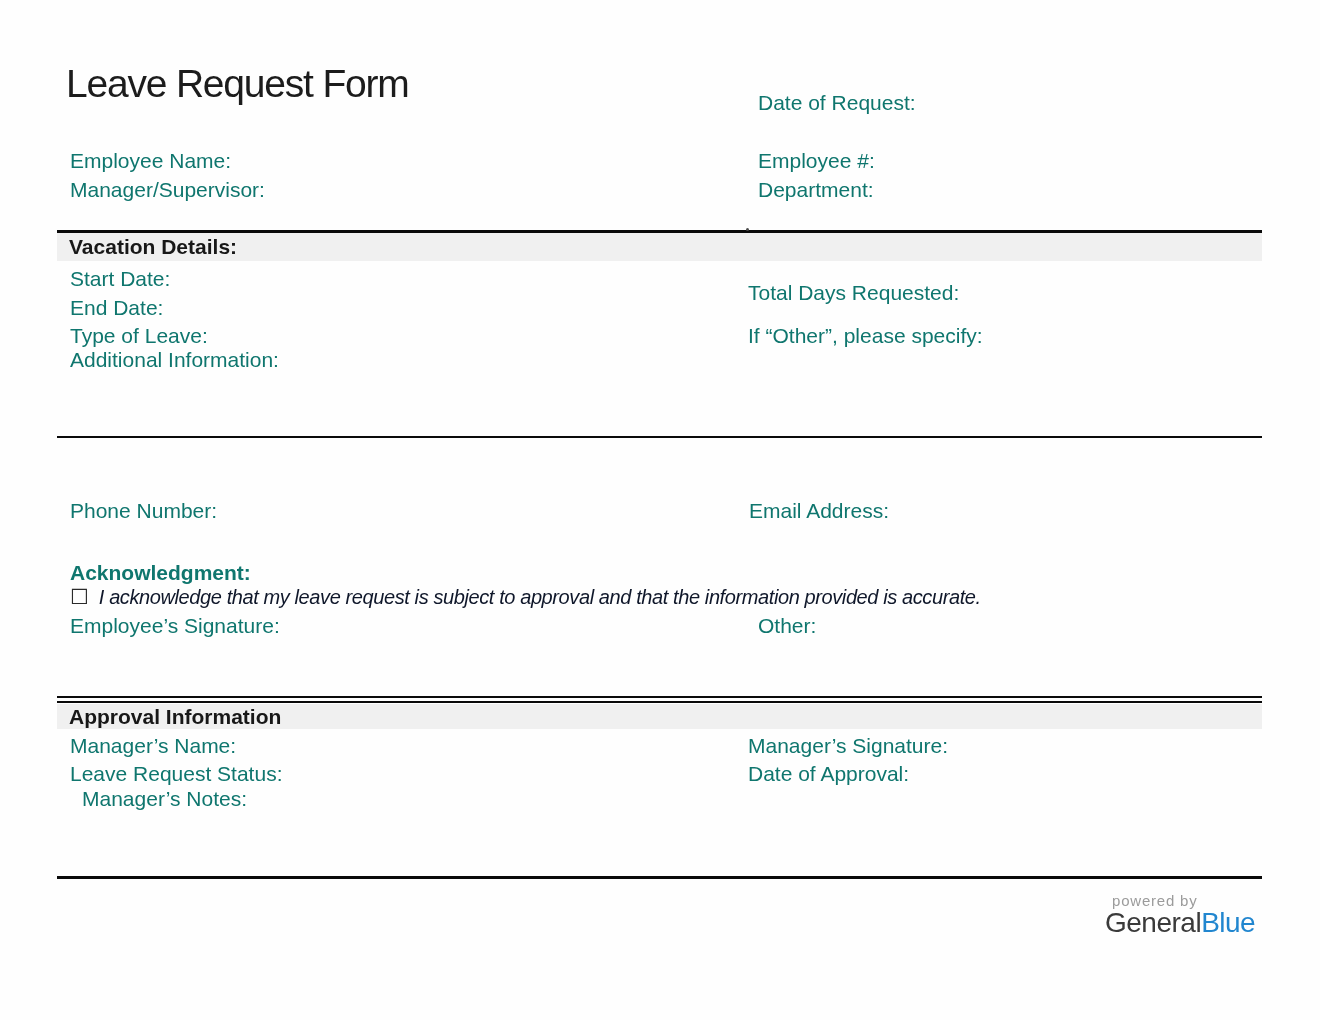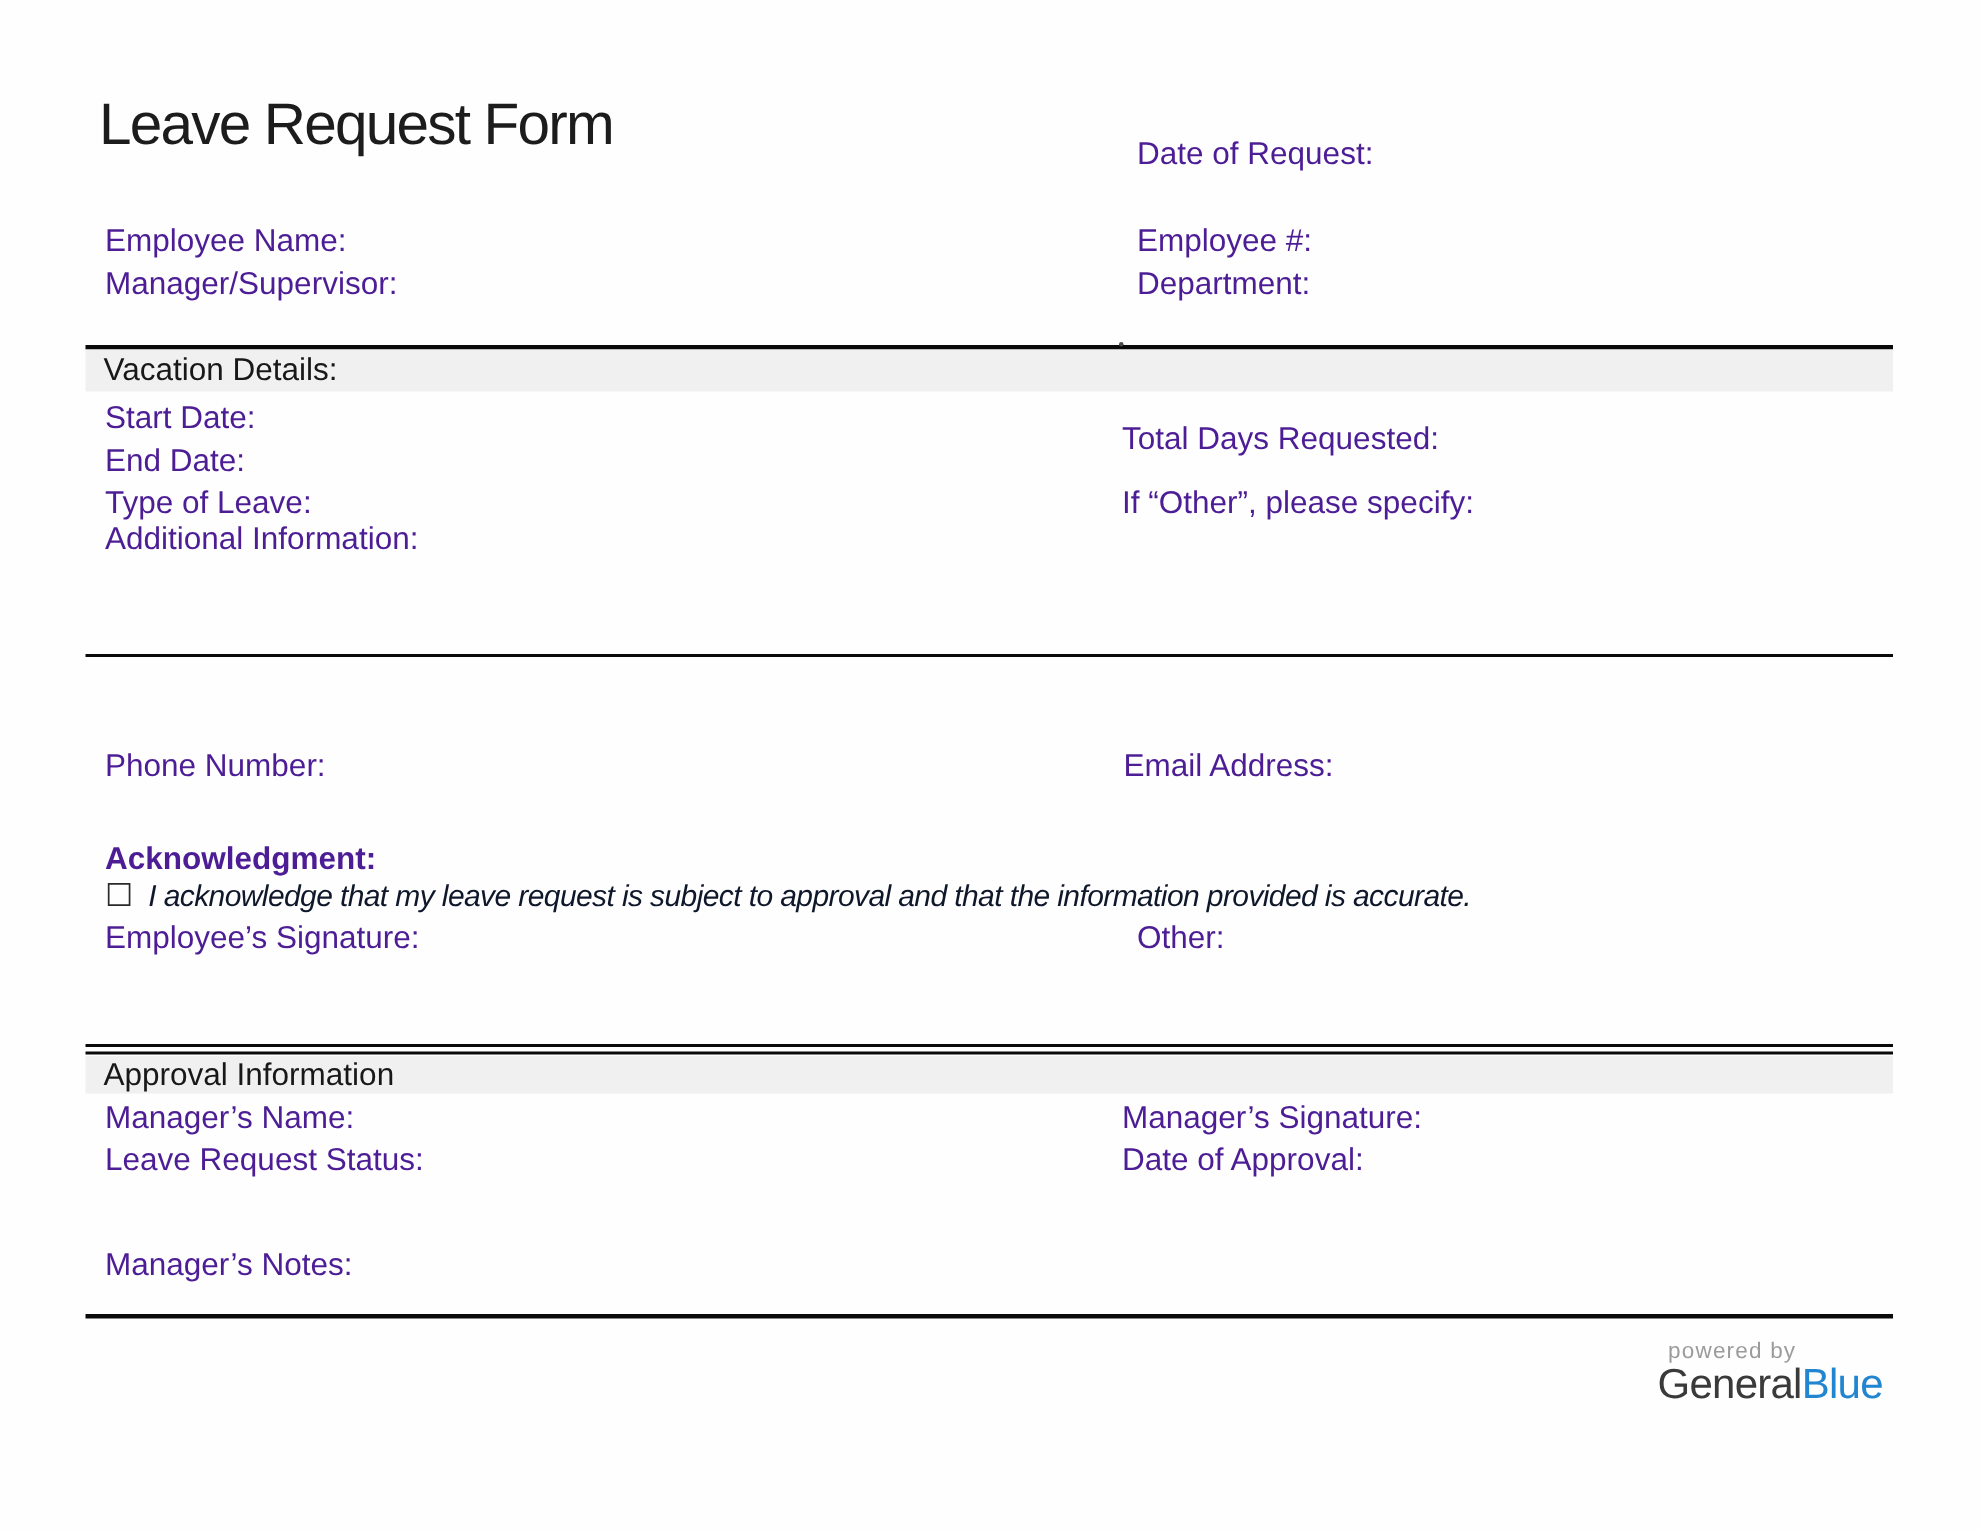--- a/index.html
+++ b/index.html
@@ -21,41 +21,41 @@
     font-size: 39px;
     font-weight: 400;
     letter-spacing: -1.2px;
     color: #1c1c1c;
     white-space: nowrap;
   }
   .lbl {
     position: absolute;
     font-size: 21px;
     line-height: 1.25;
-    color: #4c1d95;
+    color: #0f766e;
     white-space: nowrap;
   }
   .bold { font-weight: 700; }
   .rule {
     position: absolute;
     background: #0a0a0a;
   }
   .bar {
     position: absolute;
     left: 57px;
     width: 1205px;
     background: #f0f0f0;
     display: flex;
     align-items: center;
     padding-left: 12px;
     box-sizing: border-box;
   }
   .bar .heading {
     font-size: 21px;
-    font-weight: 400;
+    font-weight: 700;
     color: #181818;
     white-space: nowrap;
   }
   .double-rule {
     position: absolute;
     left: 57px;
     width: 1205px;
     height: 3px;
     border-top: 2px solid #0a0a0a;
     border-bottom: 2px solid #0a0a0a;
@@ -145,21 +145,21 @@
 
   <div class="double-rule" style="top:696px;"></div>
   <div class="bar" style="top:704px; height:25px;">
     <span class="heading">Approval Information</span>
   </div>
 
   <div class="lbl" style="left:70px; top:733px;">Manager’s Name:</div>
   <div class="lbl" style="left:748px; top:733px;">Manager’s Signature:</div>
   <div class="lbl" style="left:70px; top:761px;">Leave Request Status:</div>
   <div class="lbl" style="left:748px; top:761px;">Date of Approval:</div>
-  <div class="lbl" style="left:70px; top:786px;margin-top:45px;">Manager’s Notes:</div>
+  <div class="lbl" style="left:82px; top:786px;">Manager’s Notes:</div>
 
   <div class="rule" style="left:57px; top:876px; width:1205px; height:2.5px;"></div>
 
   <div class="powered-by">powered by</div>
   <div class="brand">
     <span class="general">General</span><span class="blue">Blue</span>
   </div>
 
 </div>
 

